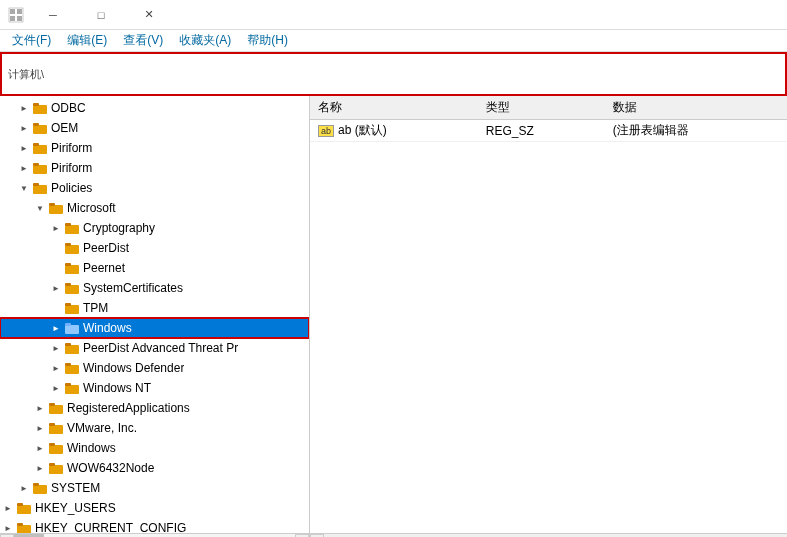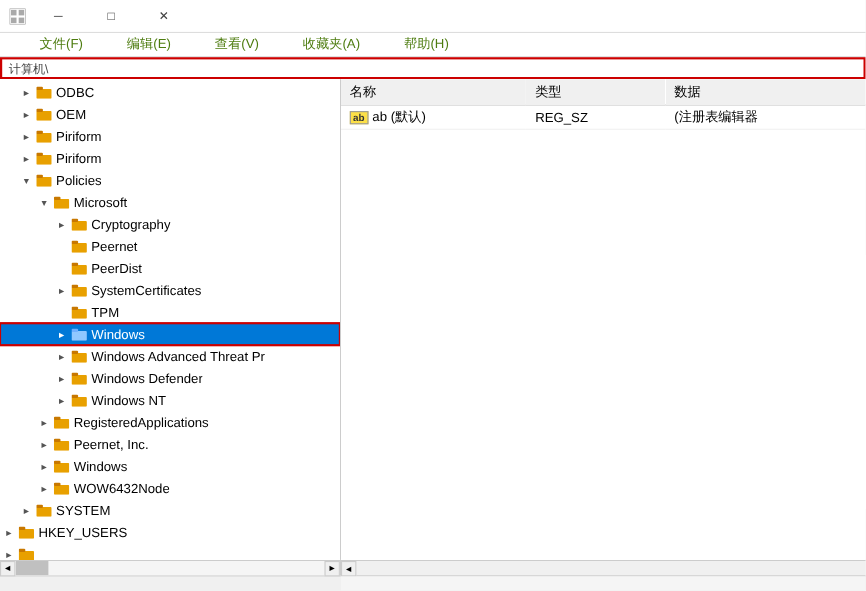--- a/index.html
+++ b/index.html
@@ -56,28 +56,27 @@
       height: 22px;
       display: flex;
       align-items: center;
       padding: 0 4px;
       border-bottom: 1px solid #ddd;
     }
     .menu-item {
       padding: 2px 8px;
       cursor: pointer;
       font-size: 12px;
-      color: #4d7c0f;
-      margin-left: 24px;
+      color: #0369a1;
     }
 
     
     .address-bar {
       background: #fff;
-      height: 20px;
+      height: 44px;
       display: flex;
       align-items: center;
       padding: 2px 6px;
       border-bottom: 1px solid #ddd;
       border: 2px solid #cc0000;
       margin: 0;
     }
     .address-label {
       font-size: 11px;
       color: #444;
@@ -354,32 +353,32 @@
       </div>
       <div class="tree-item">
         <span class="tree-indent" style="width: 48px;"></span>
         <span class="tree-arrow empty">&nbsp;</span>
         <span class="folder-icon">
           <svg width="14" height="12" viewBox="0 0 14 12">
             <rect x="0" y="3" width="14" height="9" rx="1" fill="#e8a000"></rect>
             <rect x="0" y="1" width="6" height="3" rx="1" fill="#c87800"></rect>
           </svg>
         </span>
+        <span class="tree-label">PeerDist</span>
+      </div>
+      <div class="tree-item">
+        <span class="tree-indent" style="width: 48px;"></span>
+        <span class="tree-arrow empty">&nbsp;</span>
+        <span class="folder-icon">
+          <svg width="14" height="12" viewBox="0 0 14 12">
+            <rect x="0" y="3" width="14" height="9" rx="1" fill="#e8a000"></rect>
+            <rect x="0" y="1" width="6" height="3" rx="1" fill="#c87800"></rect>
+          </svg>
+        </span>
         <span class="tree-label">Peernet</span>
-      </div>
-      <div class="tree-item">
-        <span class="tree-indent" style="width: 48px;"></span>
-        <span class="tree-arrow empty">&nbsp;</span>
-        <span class="folder-icon">
-          <svg width="14" height="12" viewBox="0 0 14 12">
-            <rect x="0" y="3" width="14" height="9" rx="1" fill="#e8a000"></rect>
-            <rect x="0" y="1" width="6" height="3" rx="1" fill="#c87800"></rect>
-          </svg>
-        </span>
-        <span class="tree-label">PeerDist</span>
       </div>
       <div class="tree-item">
         <span class="tree-indent" style="width: 48px;"></span>
         <span class="tree-arrow" style="font-size: 8px; color: rgb(85, 85, 85);">►</span>
         <span class="folder-icon">
           <svg width="14" height="12" viewBox="0 0 14 12">
             <rect x="0" y="3" width="14" height="9" rx="1" fill="#e8a000"></rect>
             <rect x="0" y="1" width="6" height="3" rx="1" fill="#c87800"></rect>
           </svg>
         </span>
@@ -409,21 +408,21 @@
       </div>
       <div class="tree-item">
         <span class="tree-indent" style="width: 48px;"></span>
         <span class="tree-arrow" style="font-size: 8px; color: rgb(85, 85, 85);">►</span>
         <span class="folder-icon">
           <svg width="14" height="12" viewBox="0 0 14 12">
             <rect x="0" y="3" width="14" height="9" rx="1" fill="#e8a000"></rect>
             <rect x="0" y="1" width="6" height="3" rx="1" fill="#c87800"></rect>
           </svg>
         </span>
-        <span class="tree-label">Windows Advanced Threat Pr</span>
+        <span class="tree-label">PeerDist Advanced Threat Pr</span>
       </div>
       <div class="tree-item">
         <span class="tree-indent" style="width: 48px;"></span>
         <span class="tree-arrow" style="font-size: 8px; color: rgb(85, 85, 85);">►</span>
         <span class="folder-icon">
           <svg width="14" height="12" viewBox="0 0 14 12">
             <rect x="0" y="3" width="14" height="9" rx="1" fill="#e8a000"></rect>
             <rect x="0" y="1" width="6" height="3" rx="1" fill="#c87800"></rect>
           </svg>
         </span>
@@ -453,21 +452,21 @@
       </div>
       <div class="tree-item">
         <span class="tree-indent" style="width: 32px;"></span>
         <span class="tree-arrow" style="font-size: 8px; color: rgb(85, 85, 85);">►</span>
         <span class="folder-icon">
           <svg width="14" height="12" viewBox="0 0 14 12">
             <rect x="0" y="3" width="14" height="9" rx="1" fill="#e8a000"></rect>
             <rect x="0" y="1" width="6" height="3" rx="1" fill="#c87800"></rect>
           </svg>
         </span>
-        <span class="tree-label">Peernet, Inc.</span>
+        <span class="tree-label">VMware, Inc.</span>
       </div>
       <div class="tree-item">
         <span class="tree-indent" style="width: 32px;"></span>
         <span class="tree-arrow" style="font-size: 8px; color: rgb(85, 85, 85);">►</span>
         <span class="folder-icon">
           <svg width="14" height="12" viewBox="0 0 14 12">
             <rect x="0" y="3" width="14" height="9" rx="1" fill="#e8a000"></rect>
             <rect x="0" y="1" width="6" height="3" rx="1" fill="#c87800"></rect>
           </svg>
         </span>
@@ -508,36 +507,37 @@
       </div>
       <div class="tree-item">
         <span class="tree-indent" style="width: 0px;"></span>
         <span class="tree-arrow" style="font-size: 8px; color: rgb(85, 85, 85);">►</span>
         <span class="folder-icon">
           <svg width="14" height="12" viewBox="0 0 14 12">
             <rect x="0" y="3" width="14" height="9" rx="1" fill="#e8a000"></rect>
             <rect x="0" y="1" width="6" height="3" rx="1" fill="#c87800"></rect>
           </svg>
         </span>
+        <span class="tree-label">HKEY_CURRENT_CONFIG</span>
       </div>
     </div>
 
   <div class="right-pane">
     <table class="right-table">
       <thead>
         <tr>
           <th>名称</th>
           <th>类型</th>
           <th>数据</th>
         </tr>
       </thead>
       <tbody id="values-body">
       <tr>
             <td><span style="display: inline-flex; align-items: center; gap: 4px;">
-                <span style="background: #fde047; border: 1px solid rgb(153, 153, 153); font-size: 9px; padding: 0px 2px; color: rgb(51, 51, 51); font-weight: bold;">ab</span>
+                <span style="background: #fde047; border: 1px solid rgb(153, 153, 153); font-size: 9px; padding: 0px 2px; color: rgb(51, 51, 51); font-weight: normal;">ab</span>
                 <span>ab (默认)</span>
               </span></td>
             <td>REG_SZ</td>
             <td>(注册表编辑器</td>
           </tr>
         </tbody>
     </table>
   </div>
 </div>
 

